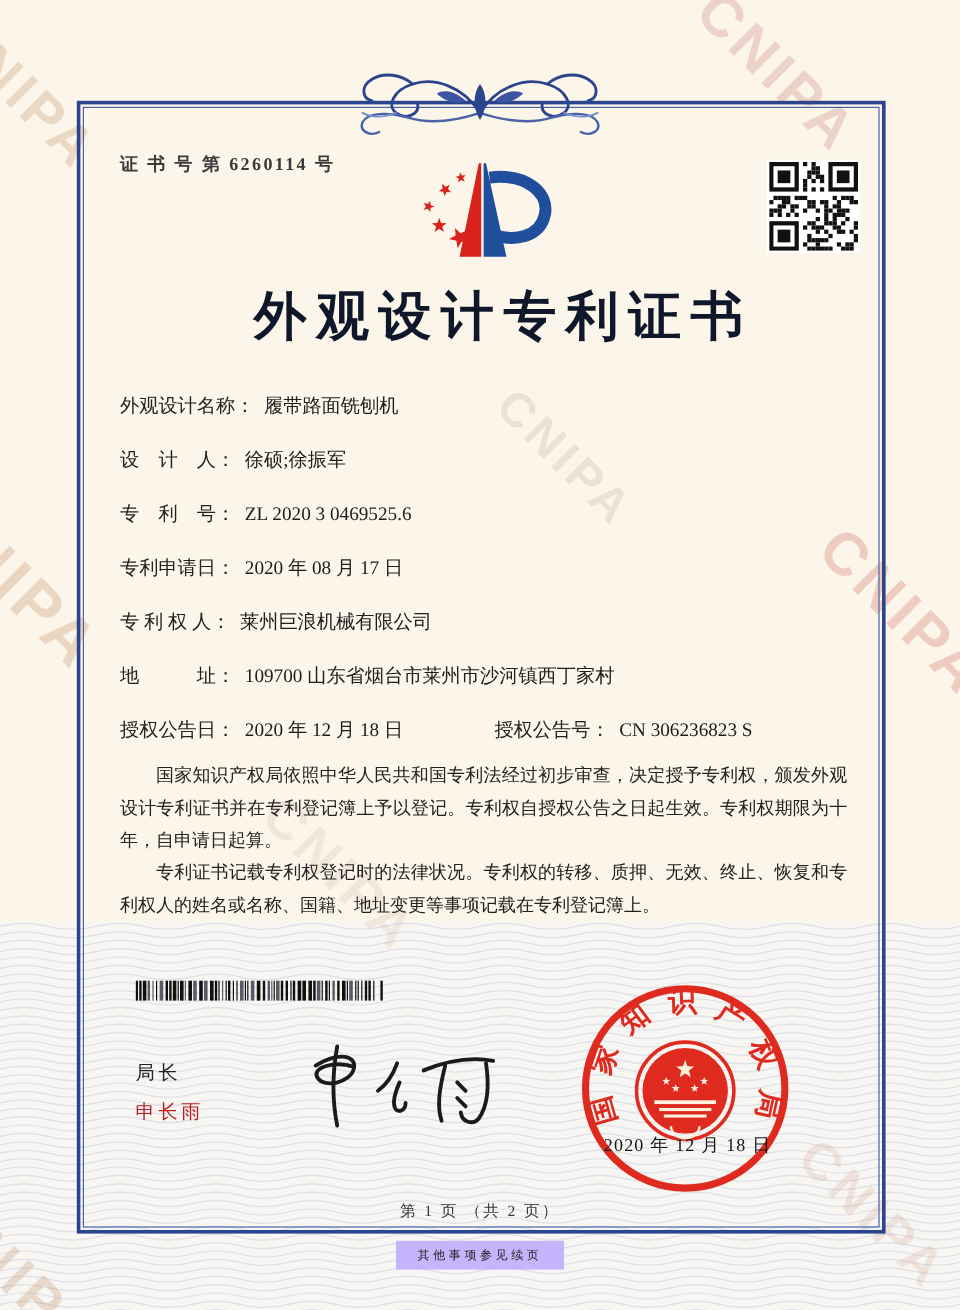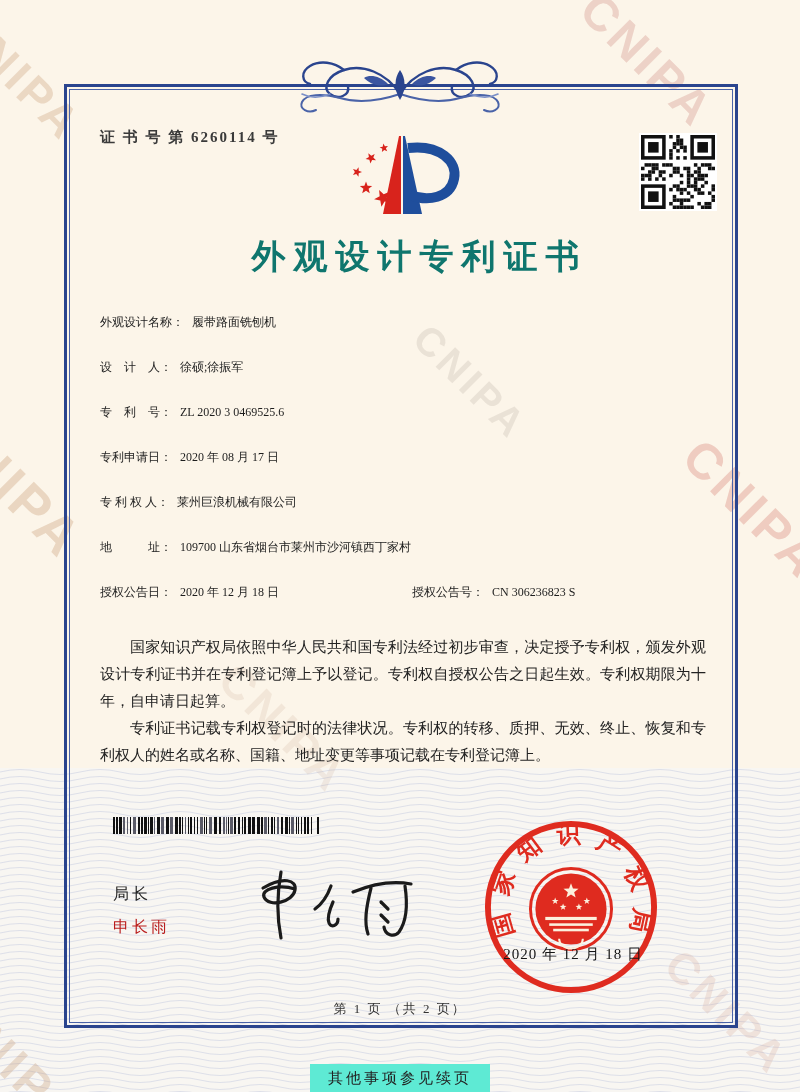--- a/index.html
+++ b/index.html
@@ -9,41 +9,41 @@
   .waveband svg{display:block;}
   .wm{position:absolute;font-family:"Liberation Sans","DejaVu Sans",sans-serif;font-weight:bold;
       transform:rotate(45deg);transform-origin:left top;letter-spacing:4px;white-space:nowrap;
       pointer-events:none;z-index:1;}
   .frame{position:absolute;left:64px;top:84px;width:668px;height:938px;border:3px solid #2a448e;z-index:2;}
   .frame-inner{position:absolute;left:2px;top:2px;right:2px;bottom:2px;border:1px solid #4a63a8;}
   .ornament{position:absolute;left:50%;top:54px;transform:translateX(-50%);z-index:3;}
   .cert-no{position:absolute;left:100px;top:128px;font-size:15px;letter-spacing:2px;color:#3a3a3a;z-index:4;font-weight:bold;}
   .logo{position:absolute;left:338px;top:124px;z-index:4;}
   .qr{position:absolute;left:639px;top:133px;width:74px;height:74px;background:#fff;padding:2px;z-index:4;}
-  .title{position:absolute;left:0;right:0;top:234px;text-align:center;font-size:34px;font-weight:bold;
-         letter-spacing:8px;color:#0f766e;z-index:4;padding-left:39px;}
-  .fields{position:absolute;left:100px;top:300px;width:610px;font-size:12px;z-index:4;}
+  .title{position:absolute;left:0;right:0;top:234px;text-align:center;font-size:44px;font-weight:bold;
+         letter-spacing:8px;color:#0f172a;z-index:4;padding-left:39px;}
+  .fields{position:absolute;left:100px;top:316px;width:610px;font-size:16px;z-index:4;}
   .field-row{height:45px;line-height:45px;white-space:nowrap;position:relative;}
   .field-label{color:#222;}
   .field-value{color:#1d1d1d;margin-left:8px;}
   .grant-pair2{position:absolute;left:312px;top:0;}
   .paragraphs{position:absolute;left:100px;top:634px;width:606px;font-size:15px;line-height:27px;
               text-align:justify;color:#222;z-index:4;}
   .paragraphs p{margin:0;text-indent:2em;}
   .barcode{position:absolute;left:113px;top:817px;z-index:4;}
   .signer-title{position:absolute;left:113px;top:884px;font-size:16px;letter-spacing:3px;color:#222;z-index:4;}
   .signer-name{position:absolute;left:113px;top:917px;font-size:16px;letter-spacing:3px;color:#b91c1c;z-index:4;}
   .autograph{position:absolute;left:243px;top:862px;z-index:4;}
   .seal{position:absolute;left:482px;top:818px;width:178px;height:178px;z-index:4;}
   .seal-date{position:absolute;left:494px;top:945px;width:158px;text-align:center;font-size:15px;
              color:#151515;letter-spacing:1px;z-index:5;}
   .page-info{position:absolute;left:0;right:0;top:1000px;text-align:center;font-size:13px;
              letter-spacing:2px;color:#333;z-index:4;}
-  .note{position:absolute;left:50%;transform:translateX(-50%);top:1064px;background:#5eead4;
-        padding:5px 18px;font-size:15px;letter-spacing:3px;color:#222;z-index:4;white-space:nowrap;}
+  .note{position:absolute;left:50%;transform:translateX(-50%);top:1034px;background:#c4b5fd;
+        padding:5px 18px;font-size:10px;letter-spacing:3px;color:#222;z-index:4;white-space:nowrap;}
 </style>
 </head>
 <body>
 
 <div class="page">
 
   <div class="waveband">
     <svg id="waves-svg" width="800" height="324">
         <path d="M0,4 q20,-5 40,0 t40,0 t40,0 t40,0 t40,0 t40,0 t40,0 t40,0 t40,0 t40,0 t40,0 t40,0 t40,0 t40,0 t40,0 t40,0 t40,0 t40,0 t40,0 t40,0 " fill="none" stroke="#cbd1e3" stroke-width="1" opacity="0.6"></path>
         <path d="M0,11 q20,-5 40,0 t40,0 t40,0 t40,0 t40,0 t40,0 t40,0 t40,0 t40,0 t40,0 t40,0 t40,0 t40,0 t40,0 t40,0 t40,0 t40,0 t40,0 t40,0 t40,0 " fill="none" stroke="#cbd1e3" stroke-width="1" opacity="0.6"></path>

